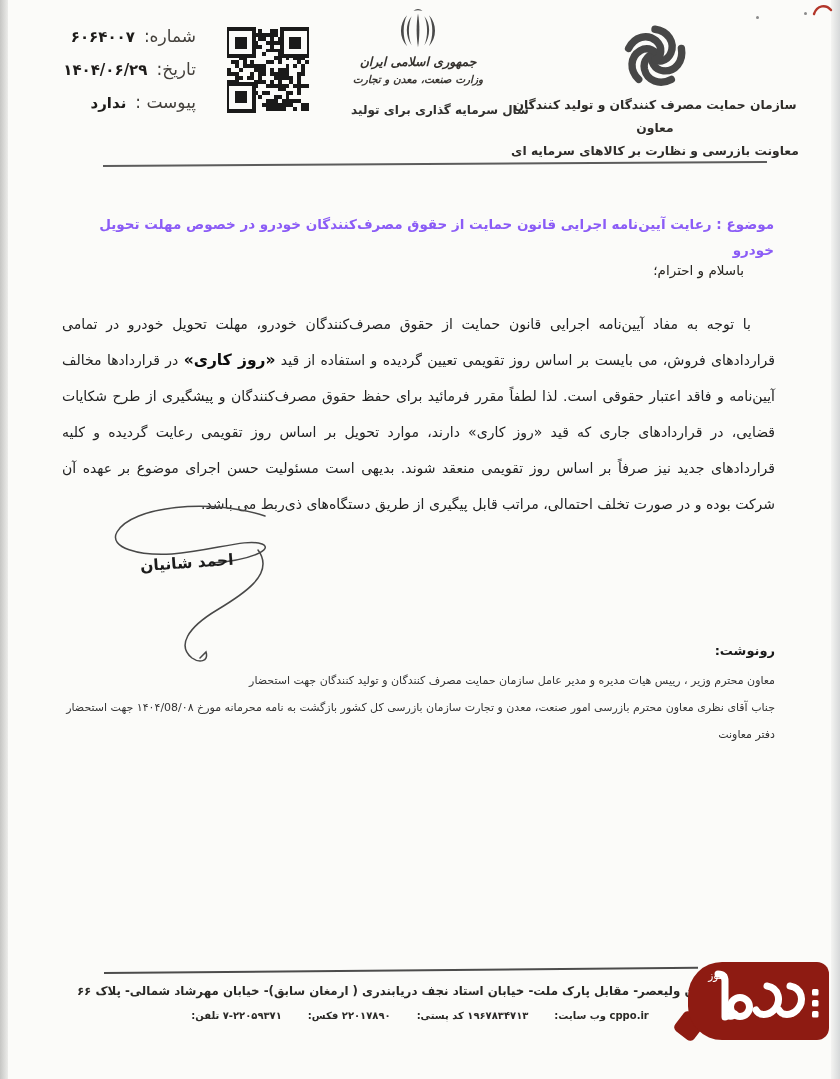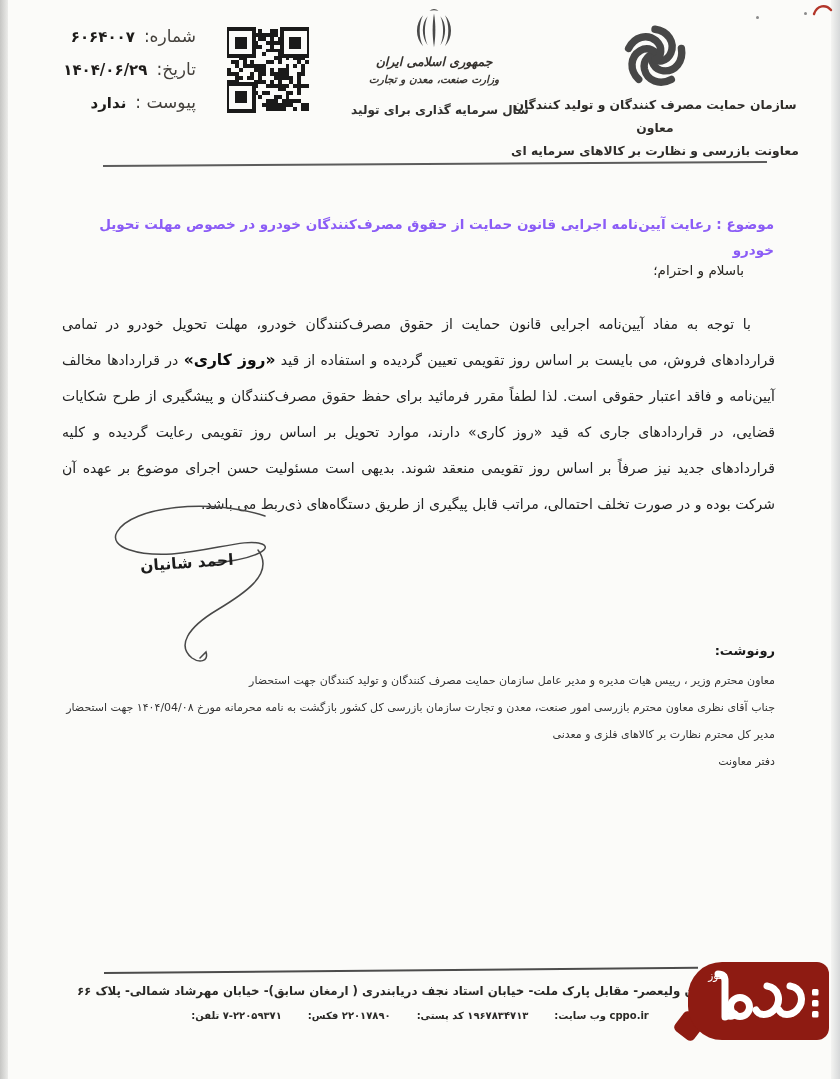--- a/index.html
+++ b/index.html
@@ -13,21 +13,21 @@
   .edge-right{position:absolute;right:0;top:0;width:9px;height:100%;
     background:linear-gradient(270deg,#d6d8d9,#f4f4f2);}
   
   .meta{position:absolute;top:26px;left:55px;width:141px;}
   .meta-row{display:flex;align-items:baseline;gap:9px;height:33px;}
   .meta-label{font-size:17px;color:#44413c;flex:0 0 auto;}
   .meta-value{font-size:15px;font-weight:bold;color:#1e1c1a;letter-spacing:.5px;white-space:nowrap;}
   
   .qr{position:absolute;left:227px;top:27px;width:82px;height:86px;}
   
-  .center-head{position:absolute;left:354px;top:6px;width:160px;text-align:center;}
+  .center-head{position:absolute;left:338px;top:6px;width:160px;text-align:center;}
   .center-head .emblem{display:block;margin:0 auto 2px auto;}
   .country{font-size:12.5px;font-weight:bold;font-style:italic;color:#35322e;line-height:16px;}
   .ministry{font-size:10.5px;font-weight:bold;font-style:italic;color:#3a3733;line-height:15px;margin-top:2px;}
   .slogan{position:absolute;left:350px;top:103px;width:180px;text-align:center;
     font-size:12px;font-weight:bold;color:#30302e;}
   
   .right-head{position:absolute;left:505px;top:20px;width:300px;text-align:center;}
   .right-head .org-logo{display:block;margin:0 auto;}
   .org-line{font-size:12.3px;font-weight:bold;color:#2e2c29;line-height:23px;}
   
@@ -293,22 +293,21 @@
         <path d="M 205 18 C 150 0 72 8 57 34 C 48 50 80 58 112 56 C 152 53 187 40 202 46 C 214 51 192 62 152 65"></path>
         <path d="M 198 52 C 216 76 182 97 157 112 C 127 130 117 148 132 160 C 139 165 149 164 146 154 L 140 160"></path>
       </g>
     </svg>
     <span class="sig-name">احمد شانیان</span>
   </div>
 
   <div class="cc">
     <div class="cc-title">رونوشت:</div>
     <div class="cc-item">معاون محترم وزیر ، رییس هیات مدیره و مدیر عامل سازمان حمایت مصرف کنندگان و تولید کنندگان جهت استحضار</div>
-    <div class="cc-item">جناب آقای نظری معاون محترم بازرسی امور صنعت، معدن و تجارت سازمان بازرسی کل کشور بازگشت به نامه محرمانه مورخ ۱۴۰۴/04/۰۸ جهت استحضار</div>
-    <div class="cc-item">مدیر کل محترم نظارت بر کالاهای فلزی و معدنی</div>
+    <div class="cc-item">جناب آقای نظری معاون محترم بازرسی امور صنعت، معدن و تجارت سازمان بازرسی کل کشور بازگشت به نامه محرمانه مورخ ۱۴۰۴/08/۰۸ جهت استحضار</div>
     <div class="cc-item">دفتر معاونت</div>
   </div>
 
   <div class="rule-bottom"></div>
 
   <div class="footer">
     <div class="address">آدرس: خیابان ولیعصر- مقابل پارک ملت- خیابان استاد نجف دریابندری ( ارمغان سابق)- خیابان مهرشاد شمالی- پلاک ۶۶</div>
     <div class="contacts">
       <span class="pair"><span dir="rtl">تلفن:</span> <span dir="ltr">۷-۲۲۰۵۹۳۷۱</span></span>
       <span class="pair"><span dir="rtl">فکس:</span> <span dir="ltr">۲۲۰۱۷۸۹۰</span></span>

